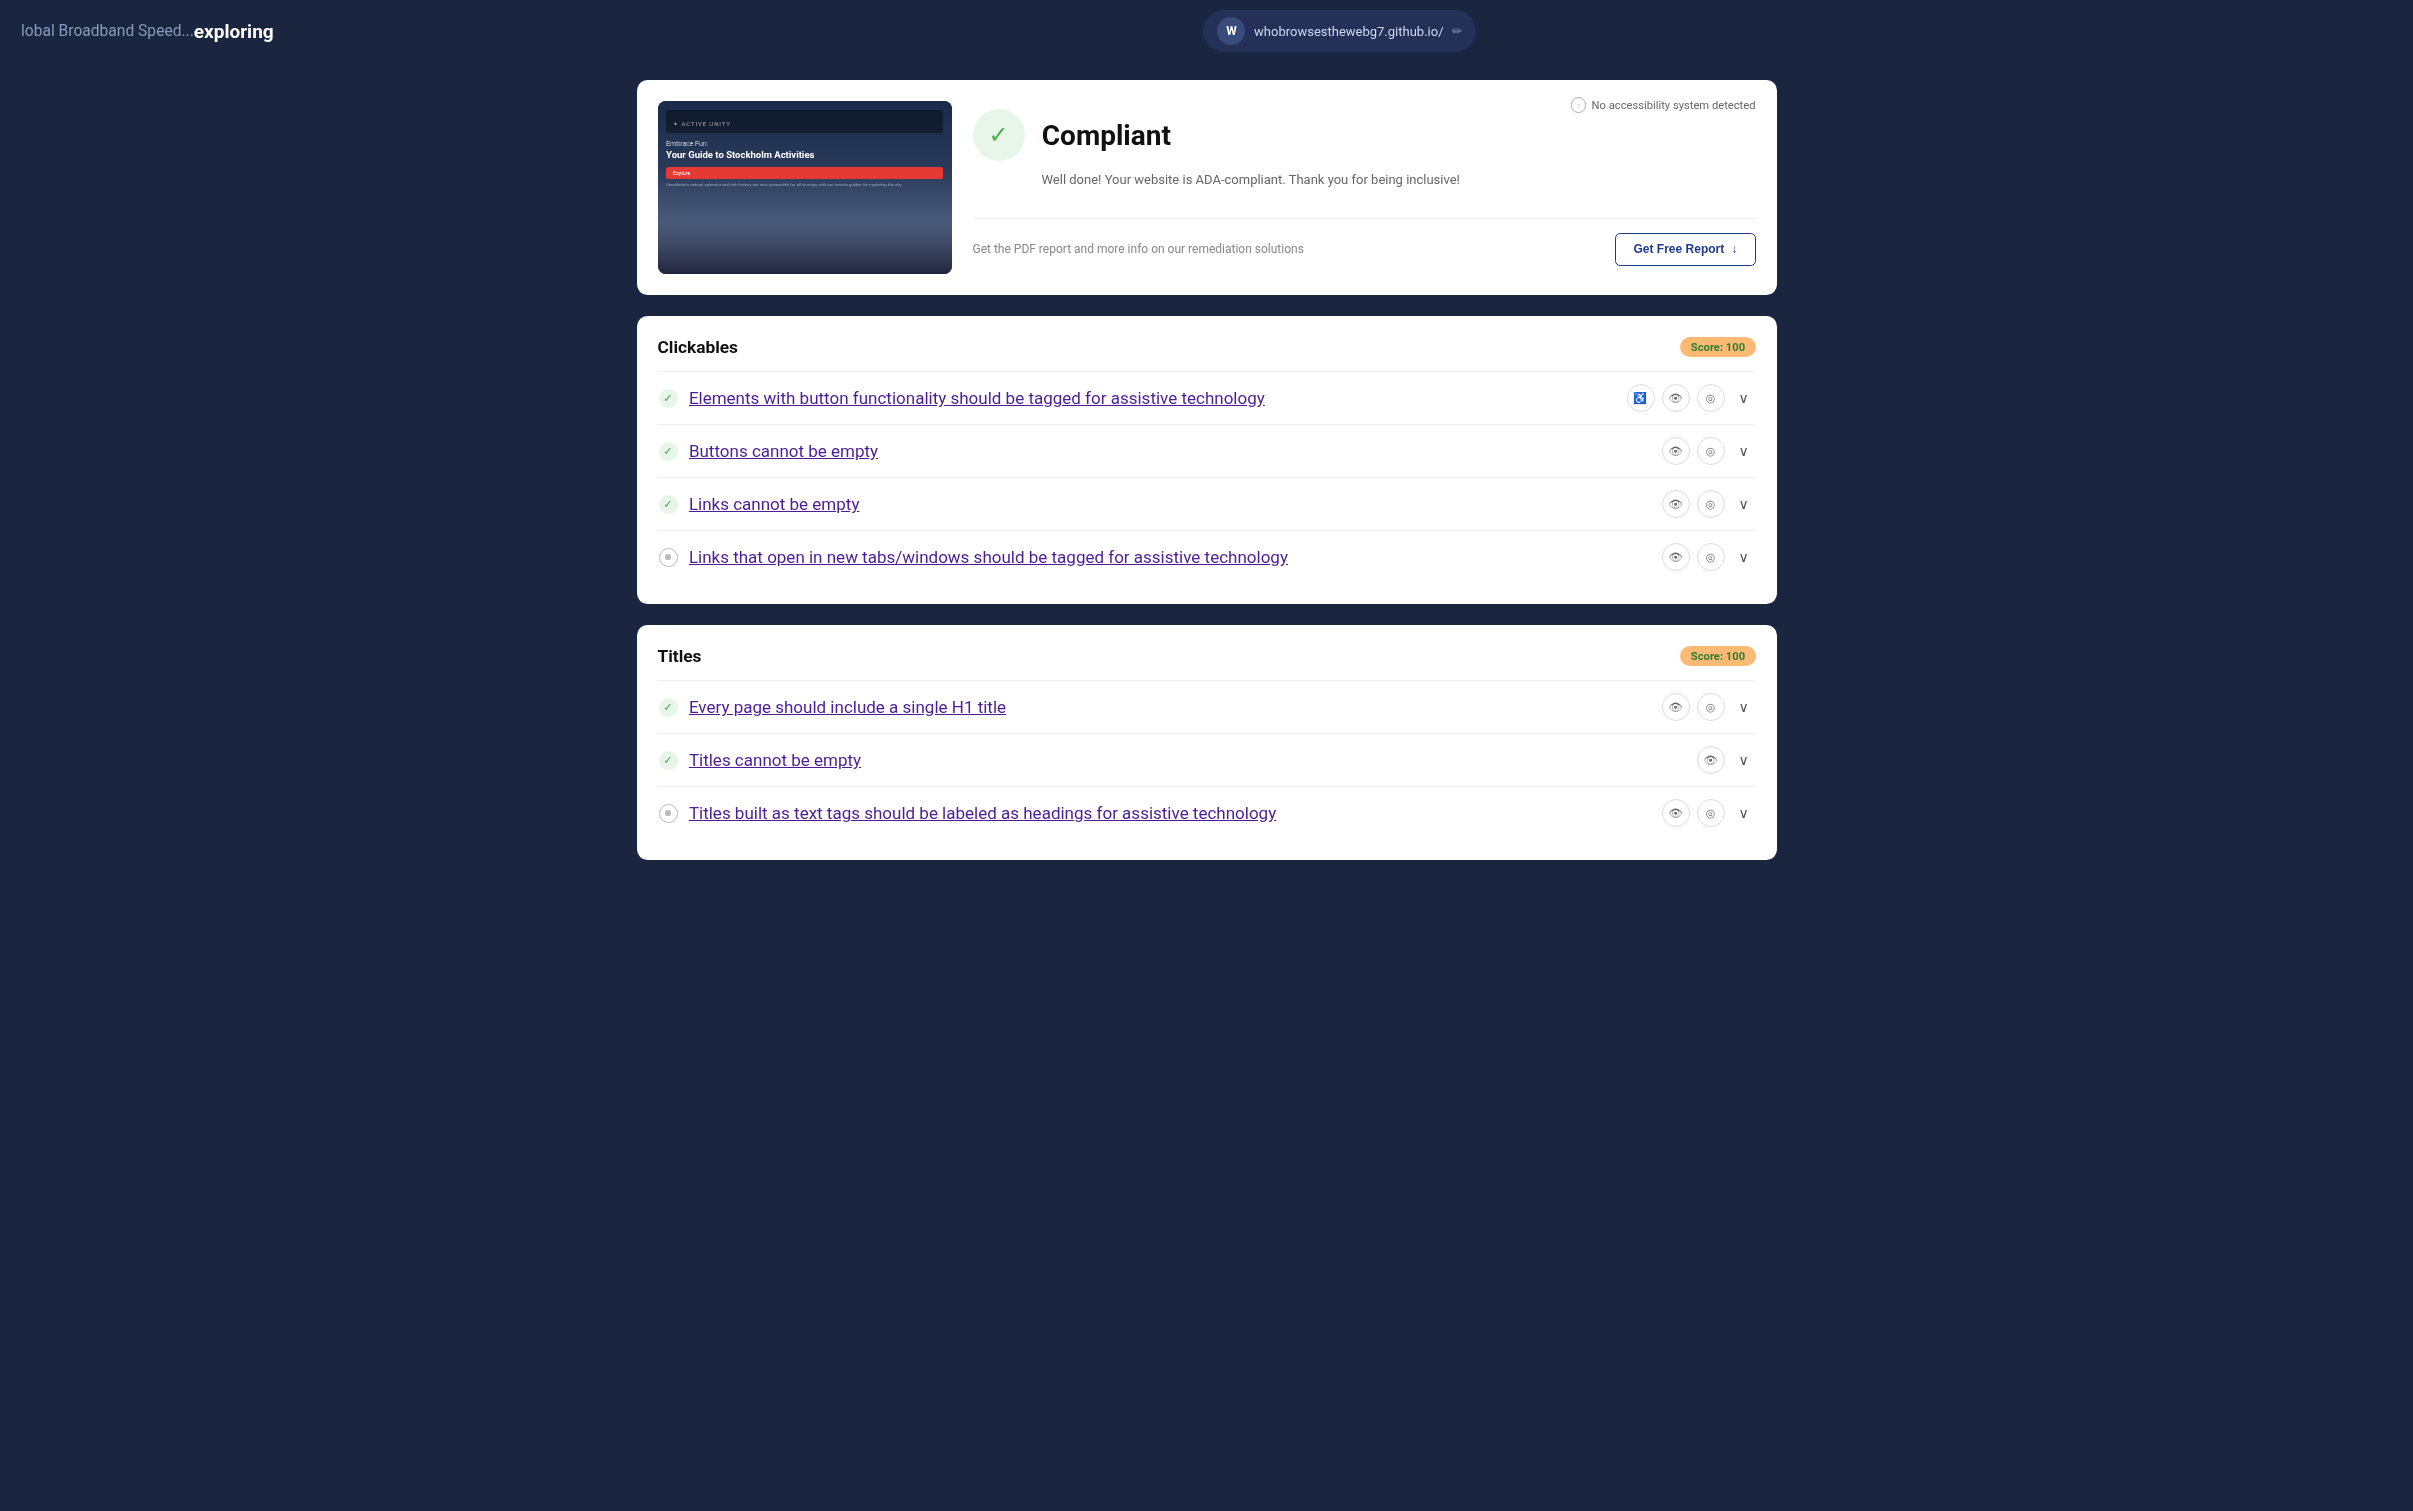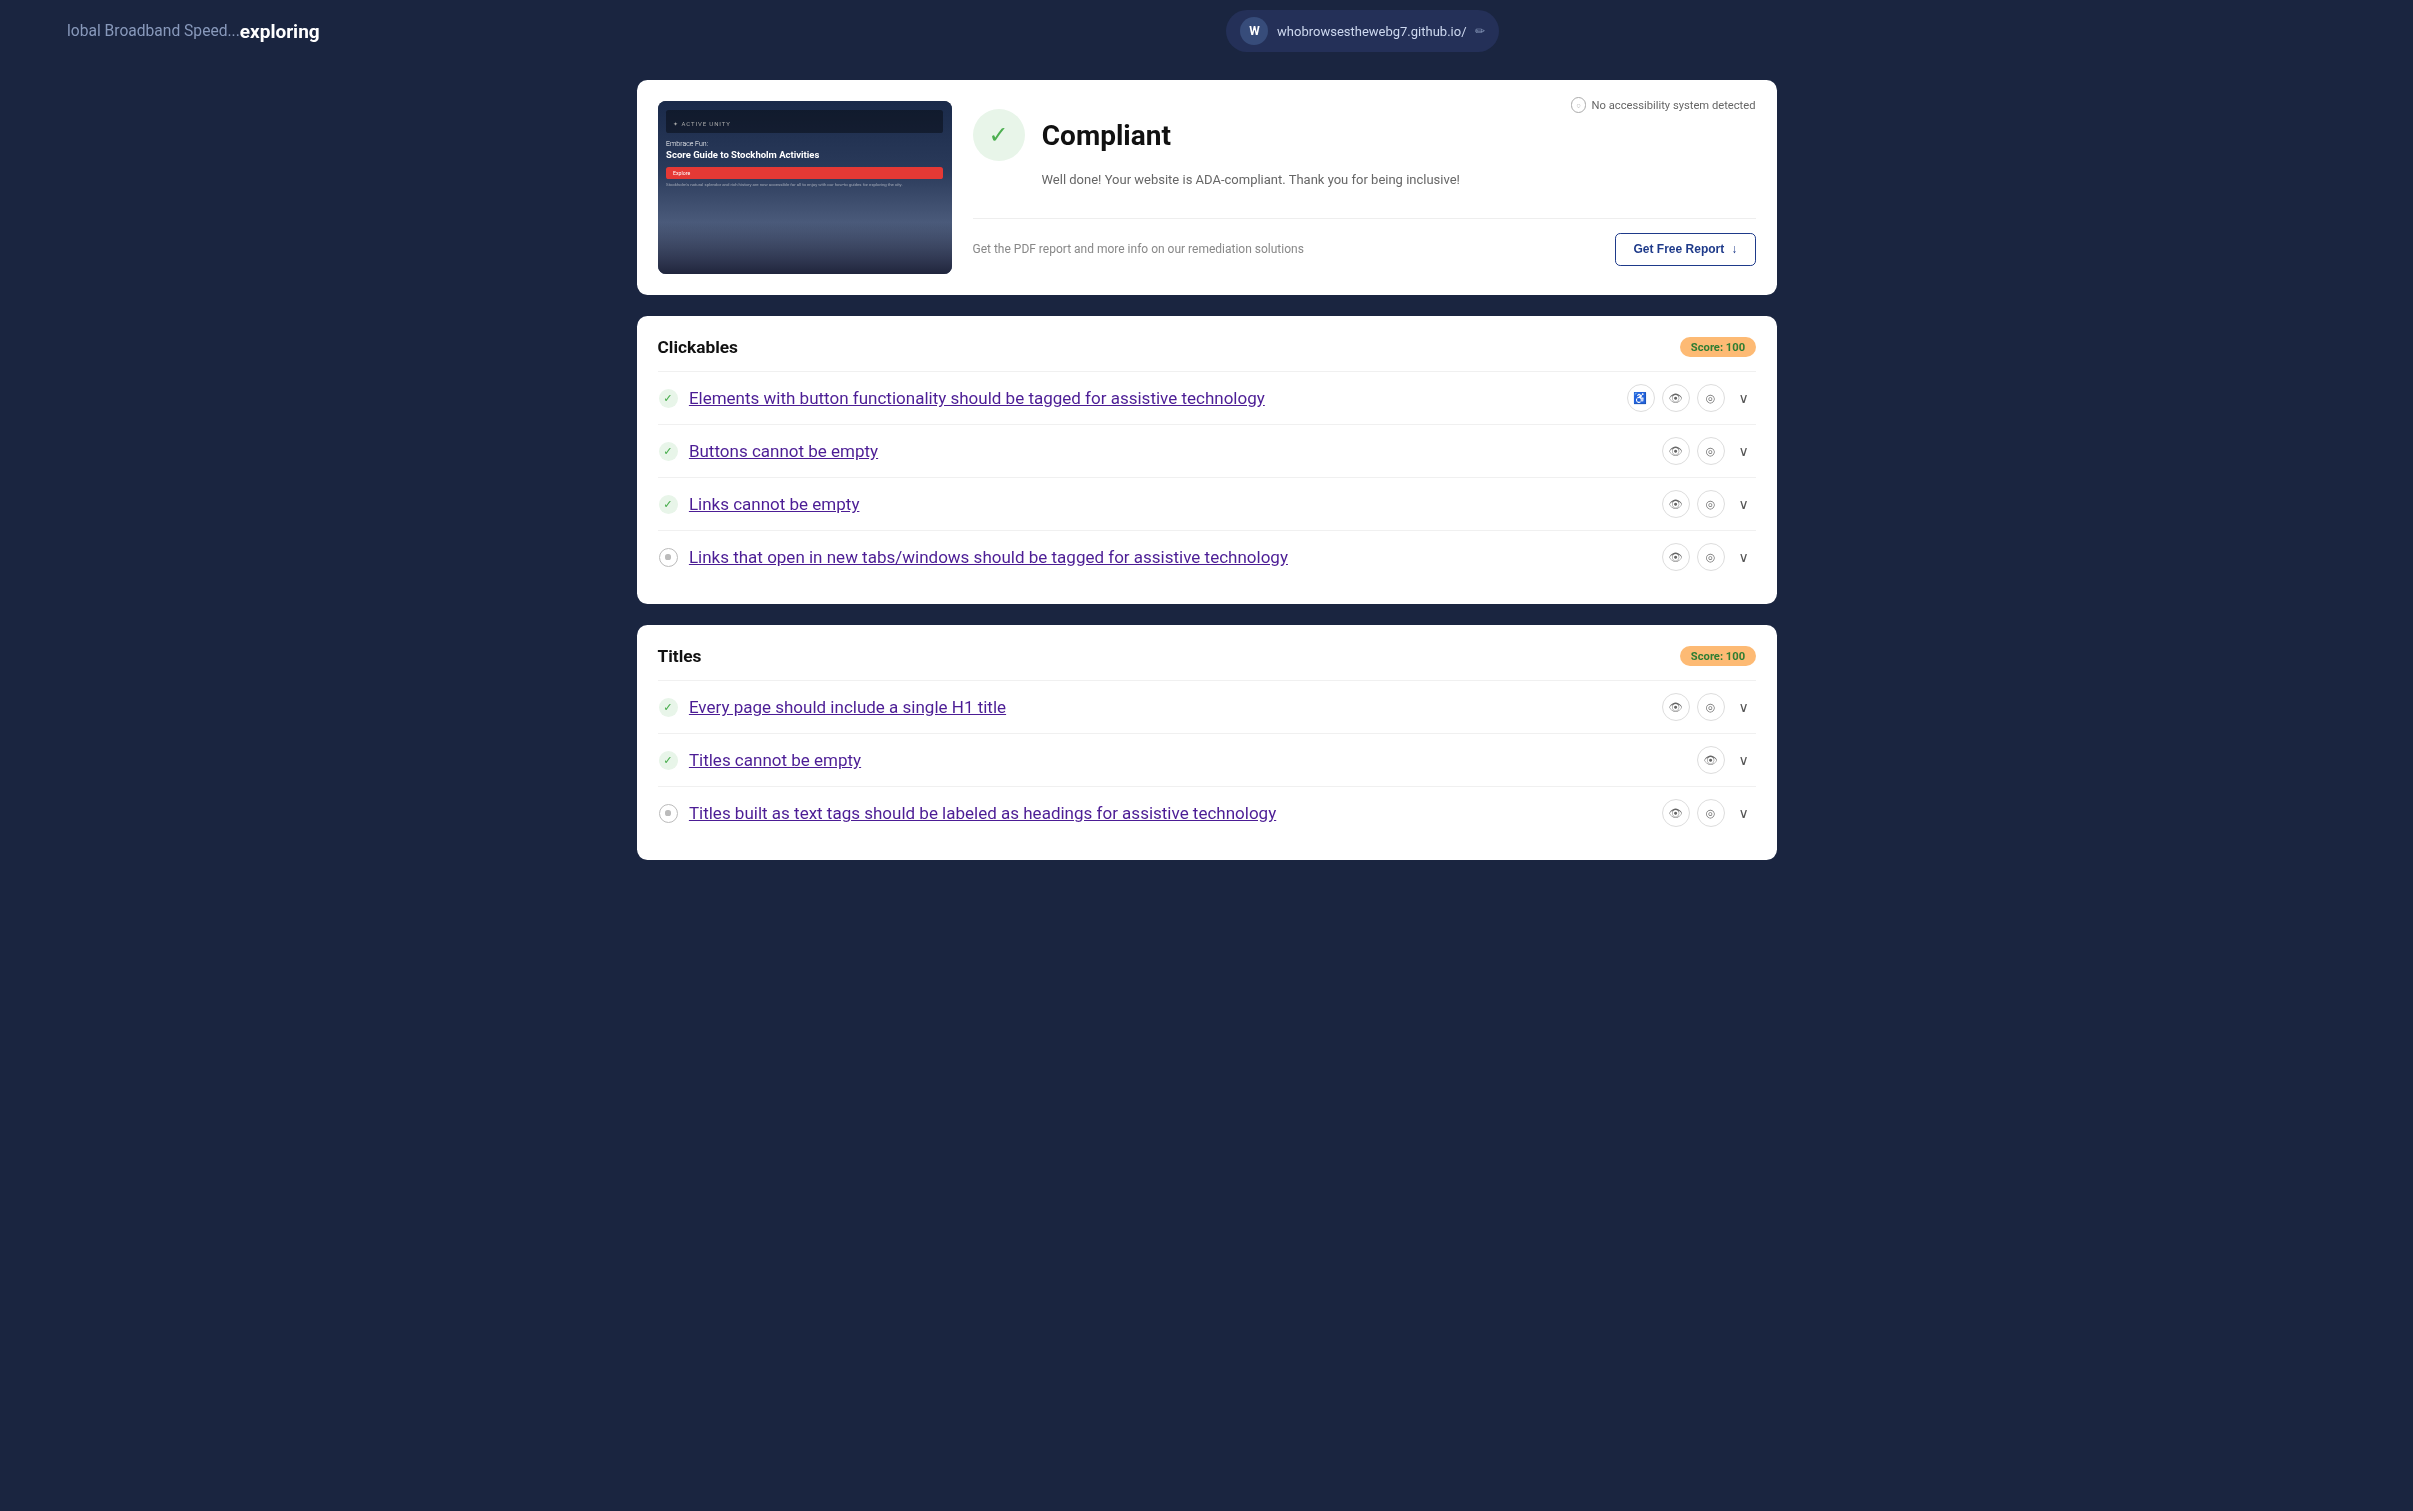--- a/index.html
+++ b/index.html
@@ -10,21 +10,20 @@
     }
 
     
     .header {
       background: #1a2540;
       display: flex;
       align-items: center;
       padding: 10.4px 21px;
       gap: 14px;
       position: relative;
-      margin-left: 46px;
     }
     .header-left {
       display: flex;
       align-items: center;
     }
     .brand-partial {
       color: #8899bb;
       font-size: 15.6px;
     }
     .brand-name {
@@ -355,21 +354,21 @@
 
 <div class="main-content">
 
   <div class="compliant-card">
     <div class="website-preview">
       <div class="preview-mockup">
         <div class="preview-topbar">
           <span class="preview-logo-text">✦ ACTIVE UNITY</span>
         </div>
         <div class="preview-headline">Embrace Fun:</div>
-        <div class="preview-title">Score Guide to Stockholm Activities</div>
+        <div class="preview-title">Your Guide to Stockholm Activities</div>
         <div class="preview-btn">Explore</div>
         <div class="preview-body-text">
           Stockholm's natural splendor and rich history are now accessible for all to enjoy with our how-to guides for exploring the city.
         </div>
         <div class="preview-city-overlay"></div>
       </div>
     </div>
 
     <div class="compliant-info">
       <div class="no-system-badge">

